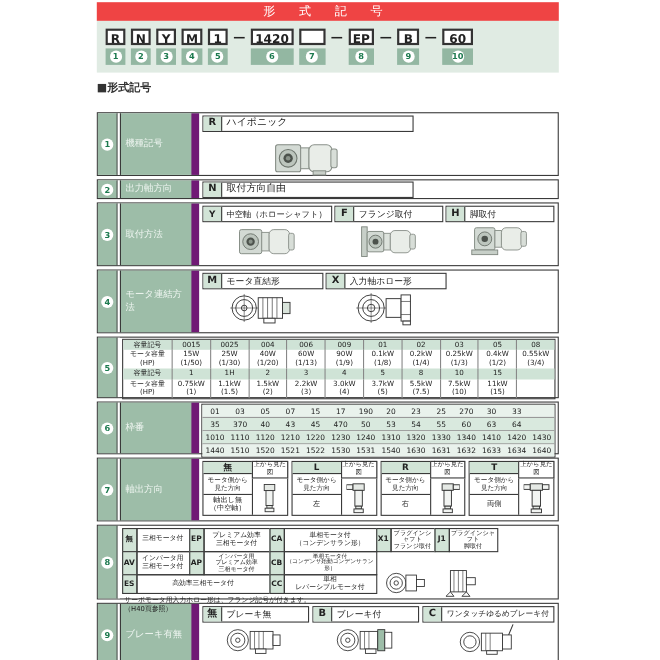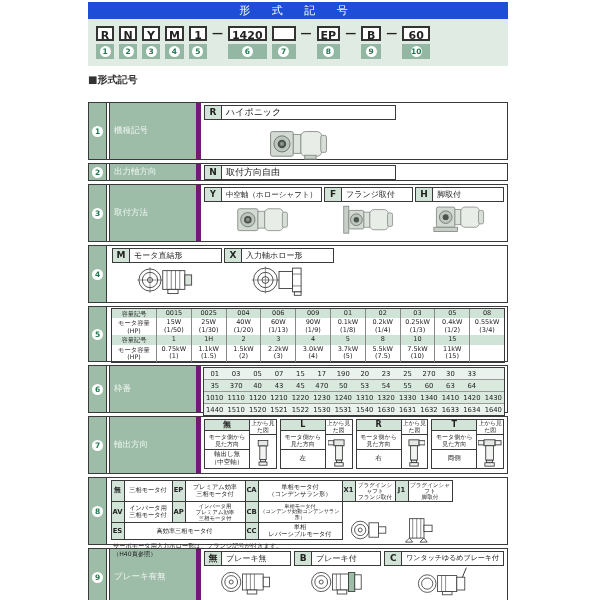--- a/index.html
+++ b/index.html
@@ -1,42 +1,42 @@
 <!DOCTYPE html>
 <html><head>
 <meta charset="utf-8">
 <style>
   html,body{margin:0;padding:0}
   body{width:600px;height:600px;background:#fff;overflow:hidden;
        font-family:"DejaVu Sans","Liberation Sans",sans-serif;color:#222;position:relative}
   .wrap{position:absolute;left:88px;top:2px;width:420px}
 
   
-  .banner{height:17px;background:#1d4ed8;color:#fff;font-size:11px;line-height:17px;
+  .banner{height:17px;background:#ef4444;color:#fff;font-size:11px;line-height:17px;
           text-align:center;letter-spacing:9px}
   .codearea{background:#e0ebe3;padding:7px 6px 7px 8px}
   .coderow{display:flex;gap:5px;align-items:flex-start}
   .unit{display:flex;flex-direction:column;align-items:center;gap:3px}
   .cbox{border:2px solid #333;background:#fff;height:15px;line-height:15px;font-weight:bold;
         font-size:11px;text-align:center;min-width:18px;padding:0 2px;box-sizing:border-box;align-self:stretch}
   .w4{min-width:36px}.w2{min-width:24px}.wB{min-width:20px}.w60{min-width:28px}
   .chip{background:#93b7a2;height:15px;display:flex;align-items:center;justify-content:center;align-self:stretch}
   .circ{width:11px;height:11px;border-radius:50%;background:#fff;color:#1d7a4f;font-size:7.5px;
         font-weight:bold;display:flex;align-items:center;justify-content:center}
   .dash{height:15px;line-height:15px;font-weight:bold;font-size:11px}
 
   .sectitle{font-size:10px;font-weight:bold;margin:7px 0 15px 0;color:#333}
 
   
   .trow{display:flex;border:1px solid #3a3a3a;margin-bottom:3px;background:#fff}
   .numcol{width:17px;background:#9dbda8;display:flex;align-items:center;justify-content:center;
           border-right:1px solid #3a3a3a;flex:none}
   .gapcol{width:2px;background:#fff;flex:none}
-  .lblcol{width:92px;background:#9dbda8;color:#eef5f0;font-size:8.5px;display:flex;align-items:center;
-          padding:0 4px;border-left:1px solid #3a3a3a;border-right:5px solid #701a75;box-sizing:border-box;flex:none}
+  .lblcol{width:72px;background:#9dbda8;color:#eef5f0;font-size:8.5px;display:flex;align-items:center;
+          padding:0 4px;border-left:1px solid #3a3a3a;border-right:7px solid #701a75;box-sizing:border-box;flex:none}
   .cnt{flex:1;padding:2px 3px;position:relative;min-width:0}
 
   .kbox{display:inline-flex;border:1px solid #3a3a3a;font-size:9px;background:#fff;vertical-align:top}
   .kcode{min-width:14px;background:#d2e4d7;border-right:1px solid #3a3a3a;text-align:center;
          font-weight:bold;padding:0 1px;line-height:13px}
   .ktext{padding:0 4px;line-height:13px;white-space:nowrap}
   .ml{white-space:pre-line}
 
   .imgcenter{display:flex;justify-content:center;align-items:center}
 
@@ -271,20 +271,21 @@
         </div>
       </div>
     </div>
   </div>
 
   <div class="trow" style="height:56px">
     <div class="numcol">
         <span class="circ">4</span>
       </div>
     <div class="gapcol"></div>
+    <div class="lblcol">モータ連結方法</div>
     <div class="cnt">
       <div class="grp2">
         <div class="grp">
           <div class="kbox">
             <span class="kcode">M</span>
             <span class="ktext" style="font-size:8px">モータ直結形</span>
           </div>
           <div class="imgcenter" style="flex:1">
             <svg width="64" height="34" viewBox="0 0 70 40">
               <circle cx="15" cy="20" r="13" fill="#fff" stroke="#333"></circle>

